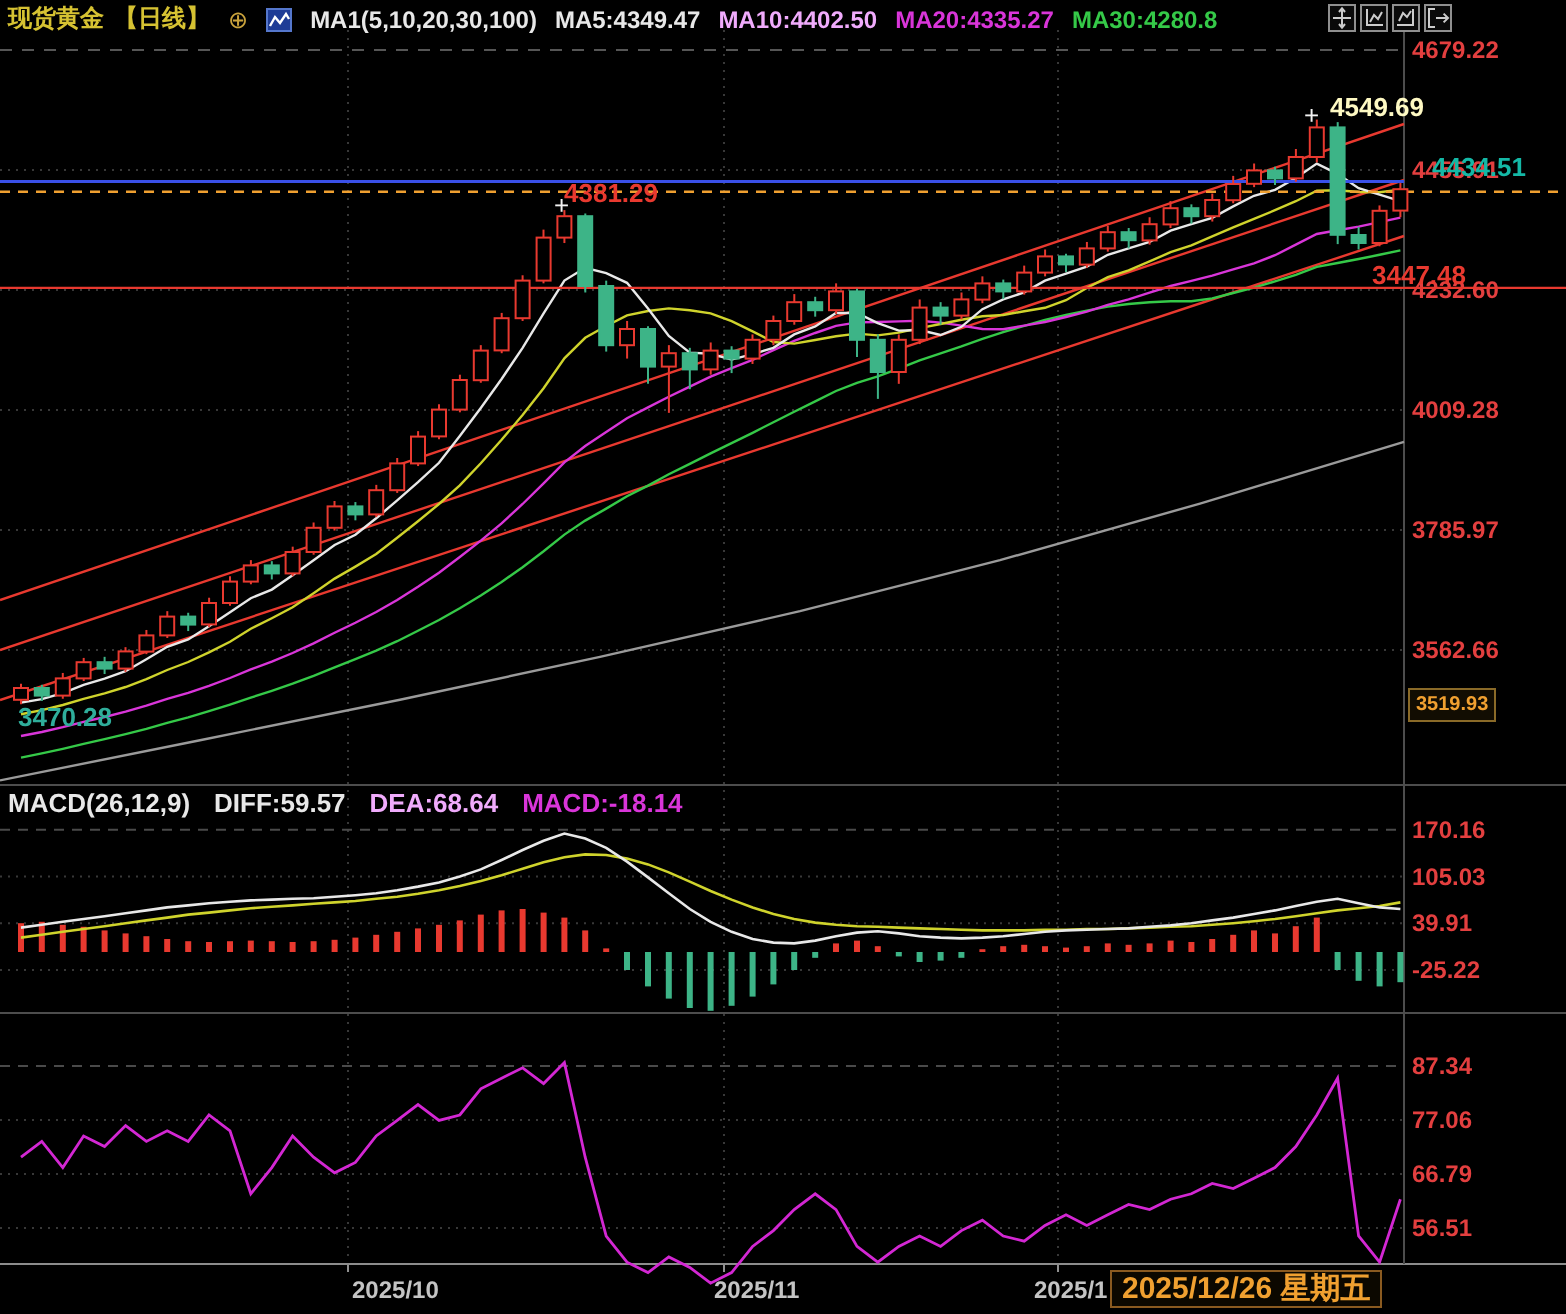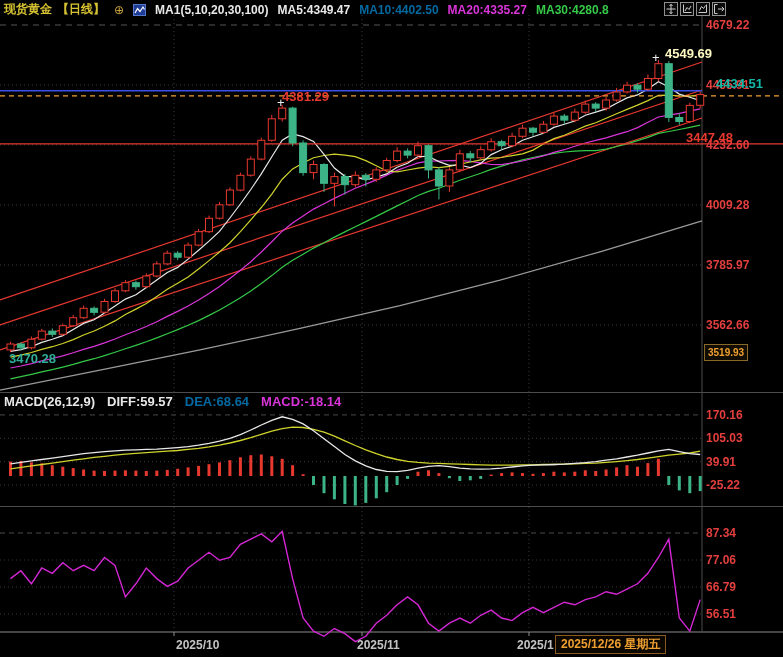--- a/index.html
+++ b/index.html
@@ -1,34 +1,34 @@
 <!DOCTYPE html>
 <html><head>
 <meta charset="utf-8">
 <style>
   html,body{margin:0;padding:0;background:#000;}
   .screen{position:relative;width:783px;height:657px;background:#000;overflow:hidden;
           font-family:"Liberation Sans","DejaVu Sans",sans-serif;}
   svg#cv{position:absolute;left:0;top:0;}
   .hdr{position:absolute;left:4px;top:1px;display:flex;align-items:center;gap:9px;
        font-size:12px;font-weight:700;white-space:nowrap;}
-  .t-yellow{color:#d6c232;} .t-white{color:#e8e8e8;} .t-yel2{color:#0369a1;}
+  .t-yellow{color:#d6c232;} .t-white{color:#e8e8e8;} .t-yel2{color:#f0abfc;}
   .t-mag{color:#d935d9;} .t-grn{color:#35c948;}
   .link-ic{color:#caa33c;font-size:12px;font-weight:400;}
   .mini-chart{display:inline-block;line-height:0;}
   .toolbar{position:absolute;left:664px;top:2px;display:flex;gap:2px;}
   .tool-btn{width:14px;height:14px;border:1px solid #8f8f8f;background:#0a0a0a;
             display:flex;align-items:center;justify-content:center;padding:0;box-sizing:border-box;}
   .lbl{position:absolute;font-size:13px;font-weight:700;white-space:nowrap;}
   .plus{position:absolute;color:#f2f2f2;font-size:13px;font-weight:400;}
   .tag{position:absolute;left:704px;top:344px;font-size:10px;font-weight:700;color:#f0a030;
        border:1px solid #8a6a28;background:#120d02;padding:0 3px;line-height:15px;}
   .ind-hdr{position:absolute;left:4px;display:flex;gap:12px;font-size:13px;font-weight:700;white-space:nowrap;align-items:center;}
   .x-lbl{position:absolute;top:638px;font-size:12px;font-weight:700;color:#c4c4c4;white-space:nowrap;}
-  .date-box{position:absolute;left:555px;top:635px;font-size:12px;font-weight:700;color:#f0a030;
+  .date-box{position:absolute;left:555px;top:635px;font-size:15px;font-weight:700;color:#f0a030;
             border:1px solid #8a5a20;background:#0c0800;padding:0 5px;line-height:17px;white-space:nowrap;}
   .watermark{position:absolute;right:5px;bottom:12px;font-size:38px;color:#ededed;
              letter-spacing:1px;font-weight:400;}
 </style>
 </head>
 <body>
 
 <div class="screen">
 
 

